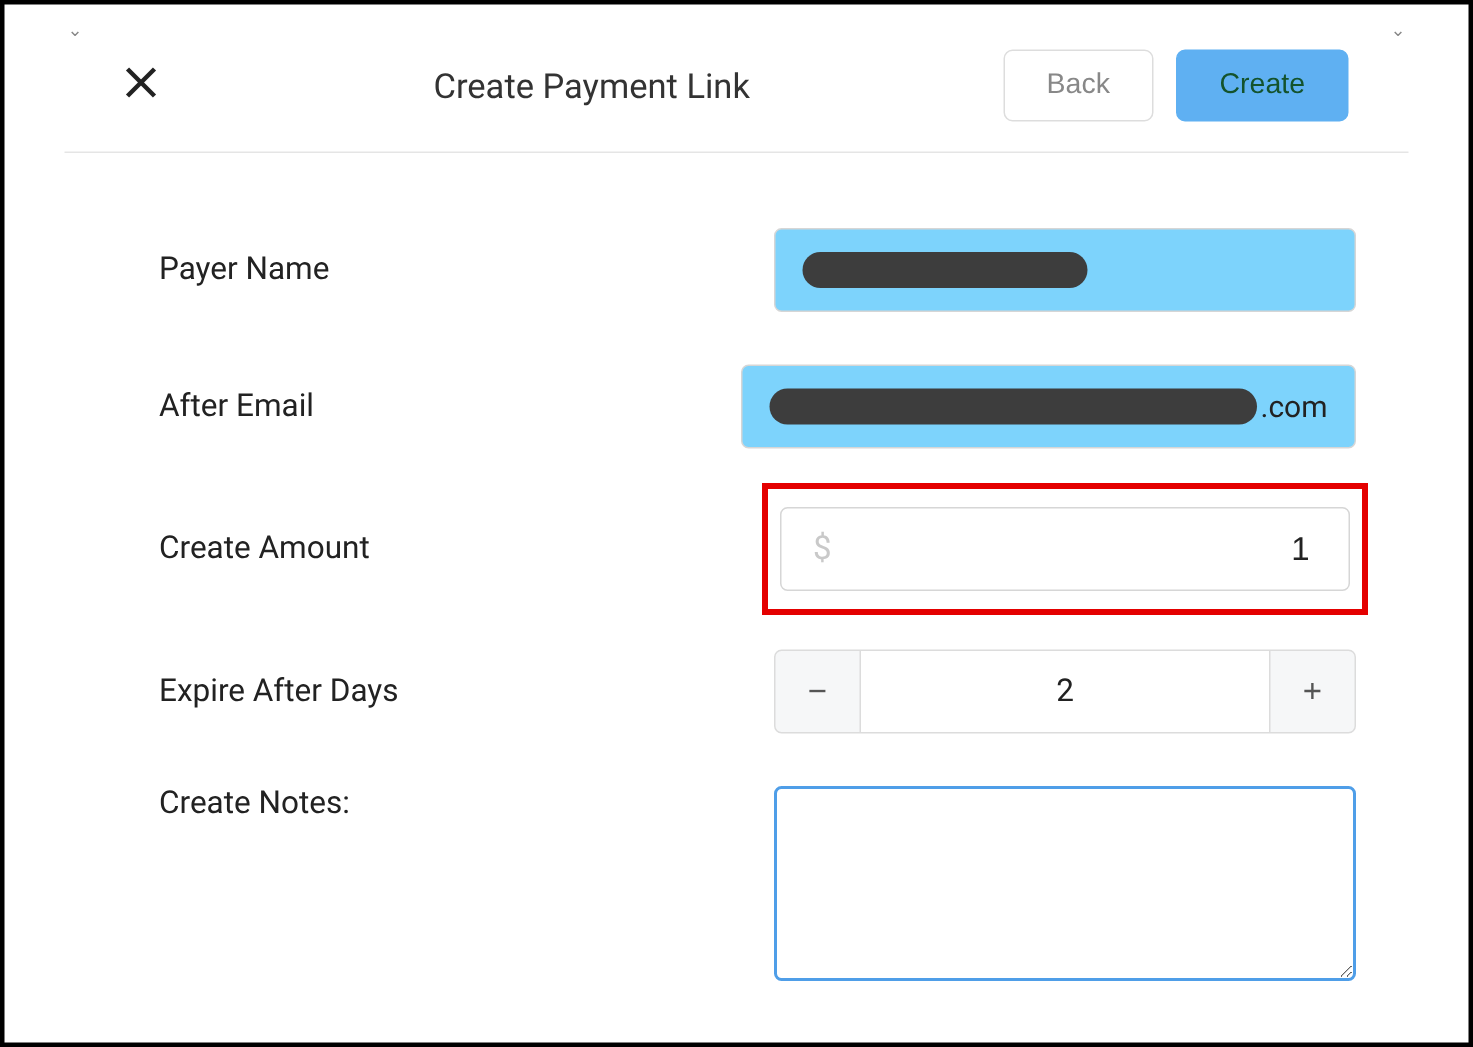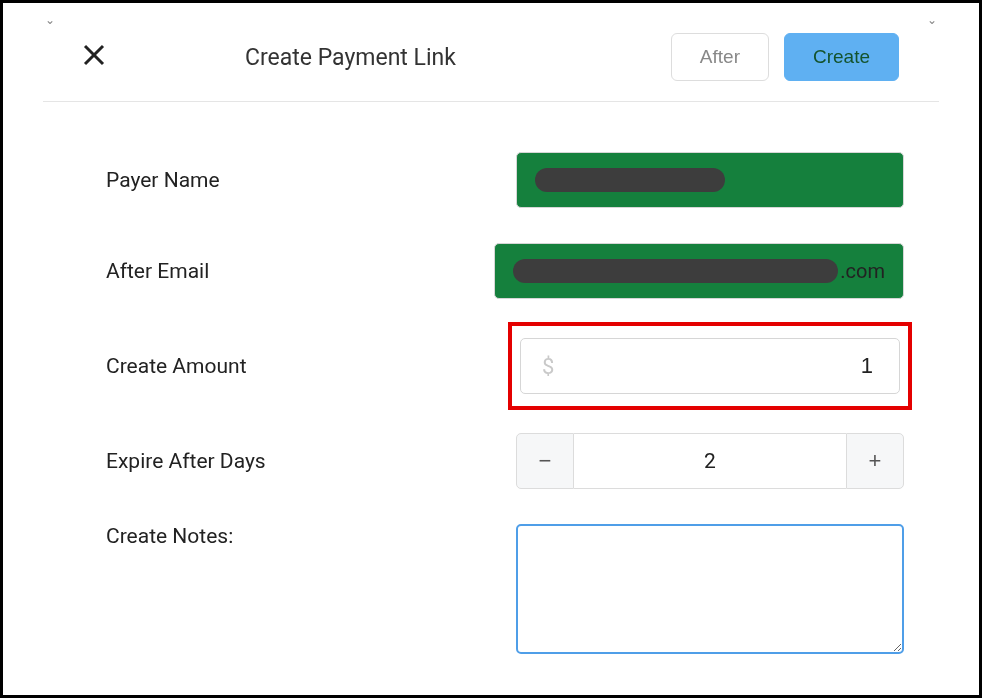--- a/index.html
+++ b/index.html
@@ -13,20 +13,21 @@
     }
     .container {
       padding: 0;
     }
     .header {
       display: flex;
       align-items: center;
       padding: 30px 40px 20px 40px;
       border-bottom: 1px solid #e5e5e5;
       margin: 0 40px;
+      gap: 44px;
     }
     .close-btn {
       font-size: 28px;
       cursor: pointer;
       color: #222;
       background: none;
       border: none;
       line-height: 1;
       padding: 0;
       margin-right: 140px;
@@ -75,21 +76,21 @@
       position: relative;
     }
     .text-input {
       width: 100%;
       height: 56px;
       border: 1px solid #d6d6d6;
       border-radius: 5px;
       padding: 0 18px;
       font-size: 20px;
       color: #222;
-      background: #15803d;
+      background: #7dd3fc;
       display: flex;
       align-items: center;
     }
     .redact {
       display: inline-block;
       height: 24px;
       background: #3d3d3d;
       border-radius: 12px;
     }
     .redact-name { width: 190px; }
@@ -186,21 +187,21 @@
 
   <div class="header">
     <button class="close-btn">
       <svg width="22" height="22" viewBox="0 0 22 22">
           <line x1="2" y1="2" x2="20" y2="20" stroke="#222" stroke-width="3"></line>
           <line x1="20" y1="2" x2="2" y2="20" stroke="#222" stroke-width="3"></line>
         </svg>
     </button>
     <div class="title">Create Payment Link</div>
     <div class="header-actions">
-      <button class="btn">After</button>
+      <button class="btn">Back</button>
       <button class="btn btn-primary">Create</button>
     </div>
   </div>
 
   <div class="form">
 
     <div class="row">
       <div class="label">Payer Name</div>
       <div class="field">
         <div class="text-input">

